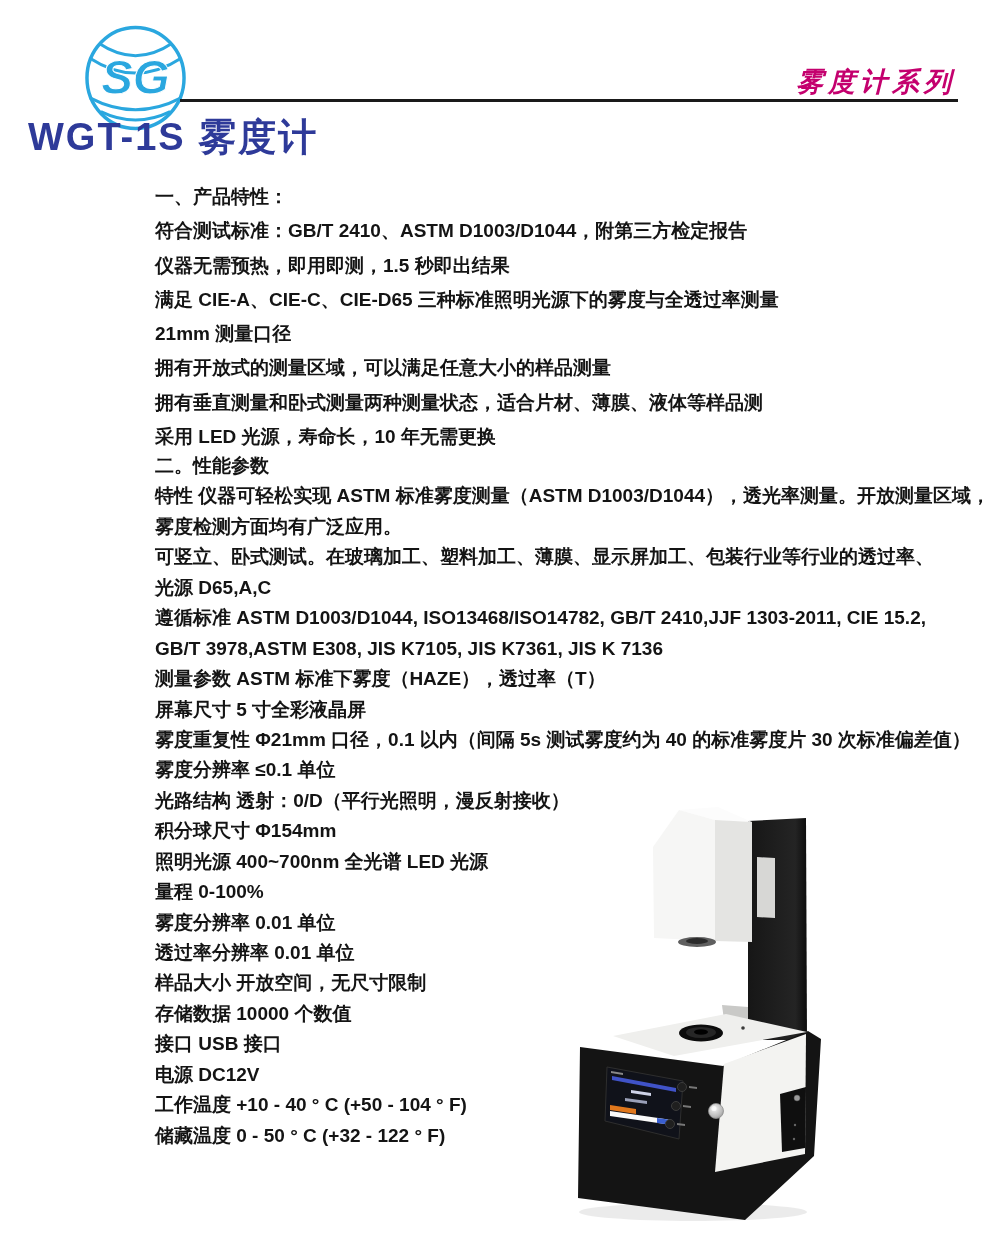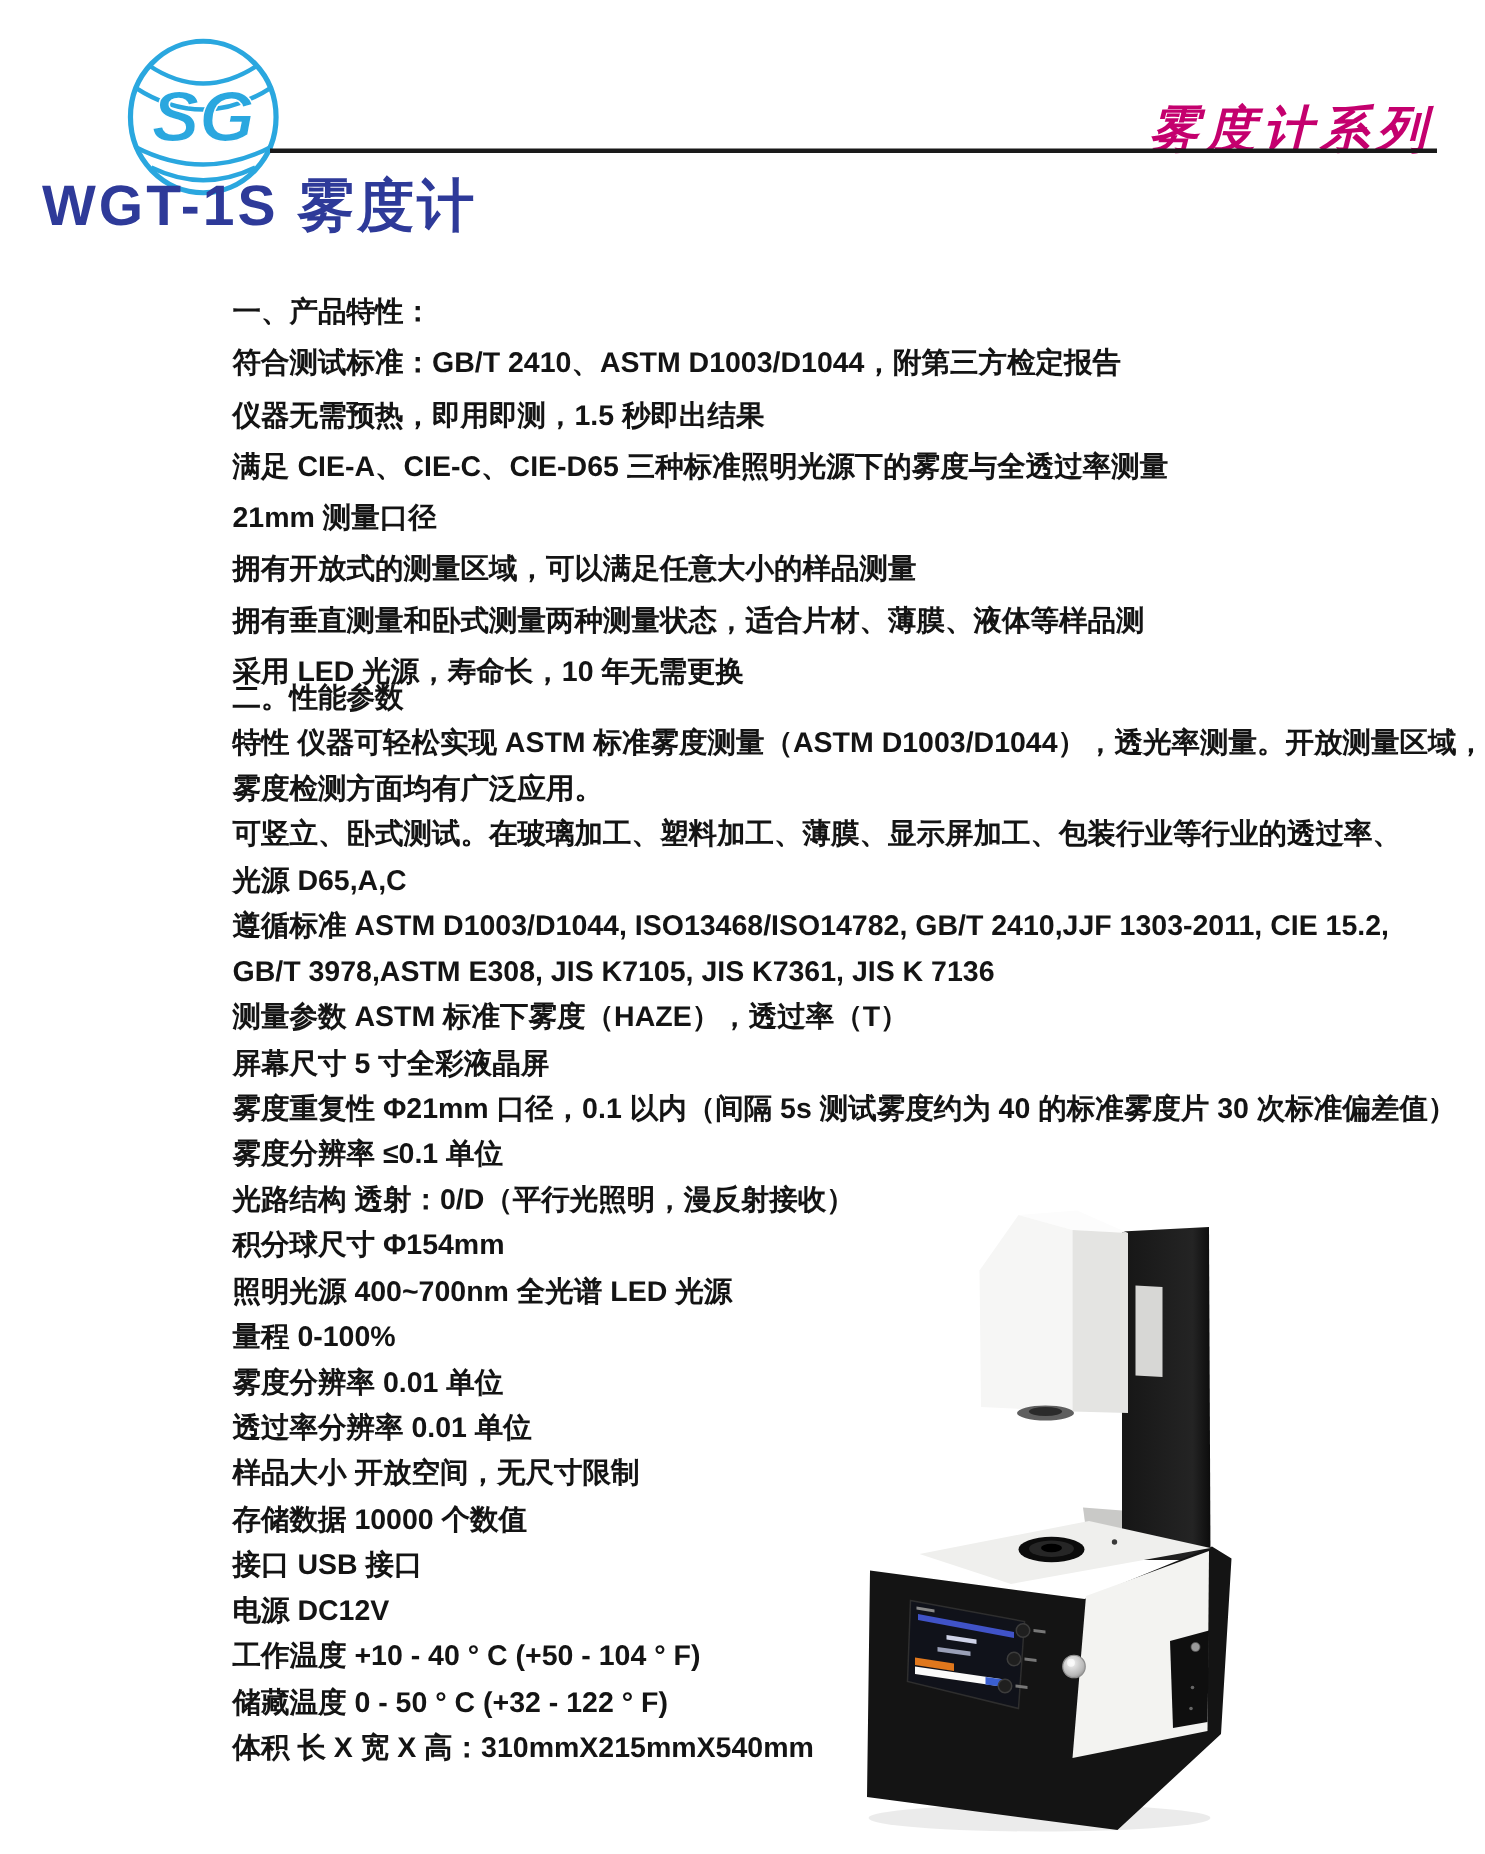--- a/index.html
+++ b/index.html
@@ -5,37 +5,37 @@
   html,body{margin:0;padding:0;}
   body{
     width:990px;height:1236px;position:relative;background:#ffffff;
     font-family:"Liberation Sans","DejaVu Sans",sans-serif;
     color:#111111;overflow:hidden;
   }
   
   .logo-wrap{position:absolute;left:84px;top:24px;width:104px;height:108px;}
   .series-label{
     position:absolute;right:34px;top:64px;
-    font-size:33px;font-weight:700;font-style:italic;
+    font-size:27px;font-weight:700;font-style:italic;
     color:#c4006e;letter-spacing:5px;white-space:pre;
   }
   .header-rule{
     position:absolute;left:180px;right:32px;top:99px;height:3px;
     background:#1a1a1a;
   }
   
   .page-title{
     position:absolute;left:0;right:0;top:112px;margin:0;
     text-align:left;padding-left:28px;
     font-size:38px;font-weight:700;letter-spacing:2px;color:#2e3a99;
     white-space:pre;
   }
   
   .sec{position:absolute;left:155px;font-size:19px;font-weight:600;color:#141414;}
-  #sec1{top:180px;margin-top:12px;}
+  #sec1{top:180px;}
   #sec1 .row{height:34.3px;line-height:34.3px;white-space:pre;}
   #sec2{top:451px;}
   #sec2 .row{height:30.45px;line-height:30.45px;white-space:pre;}
   
   .photo-wrap{position:absolute;left:575px;top:795px;width:250px;height:430px;}
 </style>
 </head>
 <body>
 
 <div class="logo-wrap">
@@ -82,21 +82,20 @@
   <div class="row">照明光源 400~700nm 全光谱 LED 光源</div>
   <div class="row">量程 0-100%</div>
   <div class="row">雾度分辨率 0.01 单位</div>
   <div class="row">透过率分辨率 0.01 单位</div>
   <div class="row">样品大小 开放空间，无尺寸限制</div>
   <div class="row">存储数据 10000 个数值</div>
   <div class="row">接口 USB 接口</div>
   <div class="row">电源 DC12V</div>
   <div class="row">工作温度 +10 - 40 ° C (+50 - 104 ° F)</div>
   <div class="row">储藏温度 0 - 50 ° C (+32 - 122 ° F)</div>
-  <div class="row">体积 长 X 宽 X 高：310mmX215mmX540mm</div>
 </div>
 
 <div class="photo-wrap">
   <svg viewBox="0 0 250 430" width="250" height="430">
     <defs>
       <radialGradient id="knobGrad" cx="40%" cy="35%" r="75%">
         <stop offset="0%" stop-color="#f4f4f4"></stop>
         <stop offset="70%" stop-color="#b9b9b9"></stop>
         <stop offset="100%" stop-color="#8a8a8a"></stop>
       </radialGradient>

